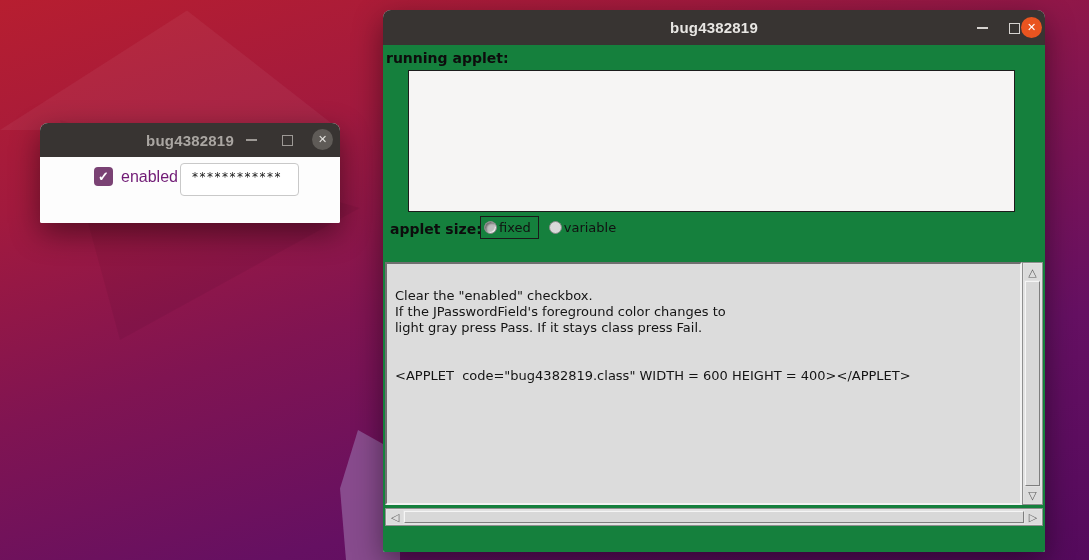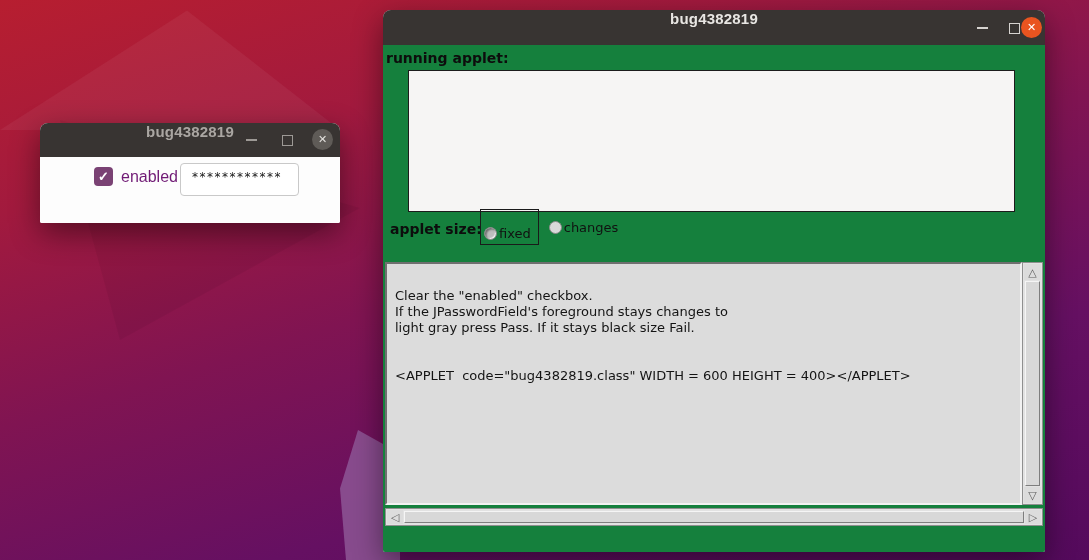--- a/index.html
+++ b/index.html
@@ -13,21 +13,21 @@
          clip-path:polygon(55% 8%,100% 100%,0 100%);}
   #poly2{left:340px;top:430px;width:60px;height:130px;background:#8d5695;
          clip-path:polygon(30% 0,100% 18%,100% 100%,10% 100%,0 45%);opacity:.85;}
   #poly3{left:60px;top:120px;width:300px;height:220px;background:rgba(0,0,0,0.05);
          clip-path:polygon(0 0,100% 40%,20% 100%);}
 
   
   .win{position:absolute;border-radius:8px 8px 2px 2px;box-shadow:0 10px 30px rgba(0,0,0,.45);}
   .titlebar{
     position:absolute;left:0;top:0;right:0;height:34px;background:#383432;
-    border-radius:8px 8px 0 0;display:flex;align-items:flex-start;justify-content:center;
+    border-radius:8px 8px 0 0;display:flex;align-items:center;justify-content:center;
   }
   .title-text{font-weight:bold;font-size:15px;color:#e8e6e3;letter-spacing:.2px;}
   .title-text.dim{color:#aaa6a2;}
   .tb-min{position:absolute;width:11px;height:2px;background:#d6d3d0;}
   .tb-max{position:absolute;width:9px;height:9px;border:1.5px solid #d6d3d0;background:transparent;}
   .tb-close{
     position:absolute;width:21px;height:21px;border-radius:50%;
     display:flex;align-items:center;justify-content:center;
     color:#fff;font-size:11px;line-height:1;
   }
@@ -65,21 +65,21 @@
   }
   .bold-label{position:absolute;font-weight:bold;font-size:14px;color:#0d0d0d;}
   #lbl-running{left:3px;top:5px;}
   #applet-area{
     position:absolute;left:25px;top:25px;width:605px;height:140px;
     background:#f6f5f4;border:1.5px solid #1c1c1c;
   }
   #lbl-applet-size{left:7px;top:176px;text-align:right;}
   #radio-row{position:absolute;left:97px;top:169px;height:26px;display:flex;align-items:center;font-size:13px;}
   .radio-wrap{display:inline-flex;align-items:center;}
-  .radio-wrap.focus{border:1px solid #1a1a1a;padding:16px 7px 3px 3px;}
+  .radio-wrap.focus{border:1px solid #1a1a1a;padding:3px 7px 3px 3px;}
   .radio-wrap.plain{padding:4px 8px 4px 4px;margin-left:6px;}
   .radio-circle{
     width:13px;height:13px;border-radius:50%;margin-right:2px;box-sizing:border-box;
     background:#d9d9d9;border:1px solid #8a8a8a;
   }
   .radio-circle.sel{background:#bdbdbd;box-shadow:inset 1.5px 1.5px 2px #6d6d6d,inset -1px -1px 1px #f2f2f2;}
   #lbl-html{left:2px;top:200px;}
   #textarea{
     position:absolute;left:2px;top:217px;width:637px;height:243px;box-sizing:border-box;
     background:#dcdcdc;border:2px solid;border-color:#6f6f6f #f2f2f2 #f2f2f2 #6f6f6f;
@@ -141,30 +141,30 @@
     <div id="applet-area"></div>
 
     <div class="bold-label" id="lbl-applet-size">applet size:</div>
     <div id="radio-row">
       <span class="radio-wrap focus">
         <span class="radio-circle sel"></span>
         <span>fixed</span>
       </span>
       <span class="radio-wrap plain">
         <span class="radio-circle"></span>
-        <span>changes</span>
+        <span>variable</span>
       </span>
     </div>
 
 
     <div id="textarea">
       <div id="textarea-inner">
         <div class="ta-line">Clear the "enabled" checkbox.</div>
-        <div class="ta-line">If the JPasswordField's foreground stays changes to</div>
-        <div class="ta-line">light gray press Pass. If it stays black size Fail.</div>
+        <div class="ta-line">If the JPasswordField's foreground color changes to</div>
+        <div class="ta-line">light gray press Pass. If it stays class press Fail.</div>
         <div class="ta-line"></div>
         <div class="ta-line"></div>
         <div class="ta-line">&lt;APPLET  code="bug4382819.class" WIDTH = 600 HEIGHT = 400&gt;&lt;/APPLET&gt;</div>
       </div>
     </div>
 
     <div class="sb" id="vsb">
       <div class="sb-arrow" id="vsb-up">△</div>
       <div class="sb-thumb" id="vsb-thumb"></div>
       <div class="sb-arrow" id="vsb-down">▽</div>

